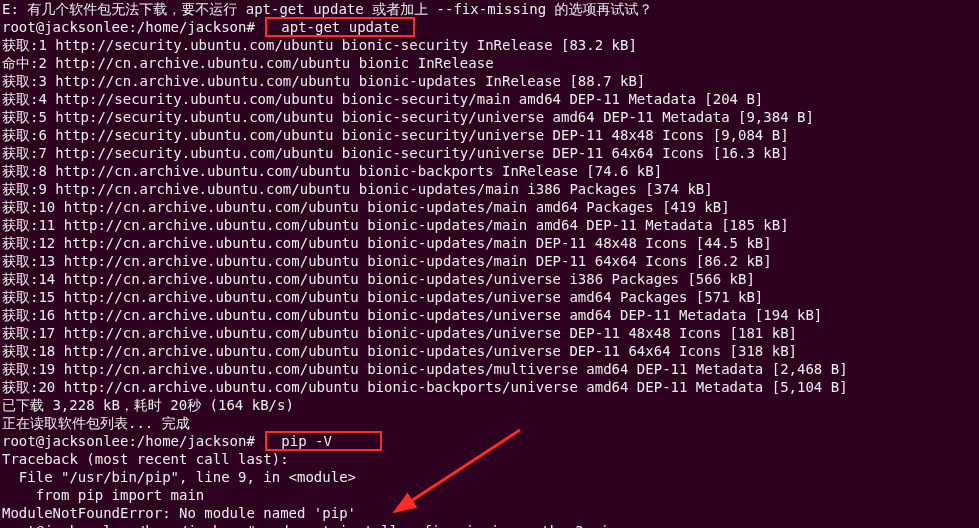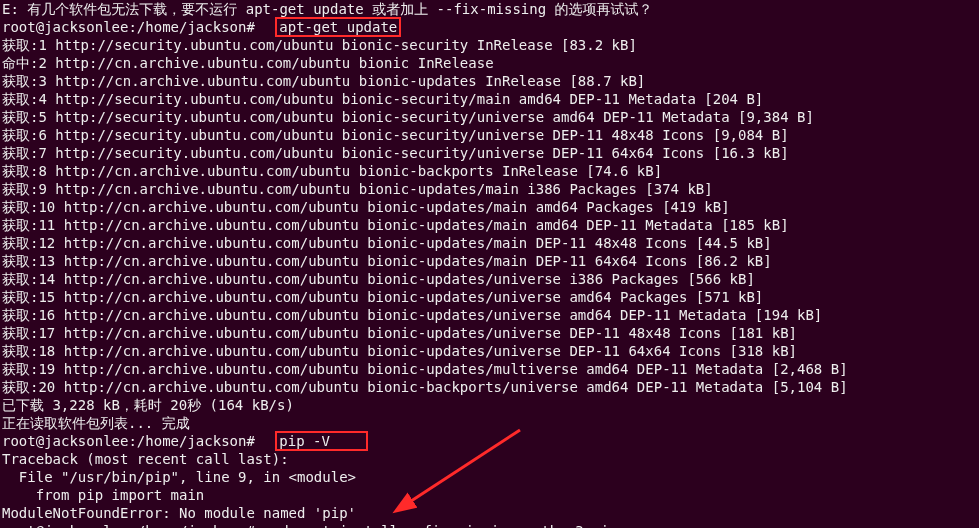--- a/index.html
+++ b/index.html
@@ -1,18 +1,18 @@
 <!DOCTYPE html>
 <html><head>
 <meta charset="utf-8">
 <style>
   html,body{margin:0;padding:0;background:#2c001e;color:#eee;font-family:"DejaVu Sans Mono","Ubuntu Mono",monospace;font-size:14px;line-height:18px;width:979px;height:528px;overflow:hidden;}
   .term{white-space:pre;padding:0 2px;}
   .line{display:block;}
-  .hl{border:2px solid #ff2a2a;padding:0 2px;margin:-2px 12px;}
+  .hl{border:2px solid #ff2a2a;padding:0 14px;margin:-2px 2px;}
   svg.arrow{position:absolute;pointer-events:none;}
 </style>
 </head>
 <body>
 
 <div class="term" id="term"><span class="line"><span>E: 有几个软件包无法下载，要不运行 apt-get update 或者加上 --fix-missing 的选项再试试？</span></span><span class="line"><span>root@jacksonlee:/home/jackson# </span><span class="hl">apt-get update</span></span><span class="line"><span>获取:1 http://security.ubuntu.com/ubuntu bionic-security InRelease [83.2 kB]</span></span><span class="line"><span>命中:2 http://cn.archive.ubuntu.com/ubuntu bionic InRelease</span></span><span class="line"><span>获取:3 http://cn.archive.ubuntu.com/ubuntu bionic-updates InRelease [88.7 kB]</span></span><span class="line"><span>获取:4 http://security.ubuntu.com/ubuntu bionic-security/main amd64 DEP-11 Metadata [204 B]</span></span><span class="line"><span>获取:5 http://security.ubuntu.com/ubuntu bionic-security/universe amd64 DEP-11 Metadata [9,384 B]</span></span><span class="line"><span>获取:6 http://security.ubuntu.com/ubuntu bionic-security/universe DEP-11 48x48 Icons [9,084 B]</span></span><span class="line"><span>获取:7 http://security.ubuntu.com/ubuntu bionic-security/universe DEP-11 64x64 Icons [16.3 kB]</span></span><span class="line"><span>获取:8 http://cn.archive.ubuntu.com/ubuntu bionic-backports InRelease [74.6 kB]</span></span><span class="line"><span>获取:9 http://cn.archive.ubuntu.com/ubuntu bionic-updates/main i386 Packages [374 kB]</span></span><span class="line"><span>获取:10 http://cn.archive.ubuntu.com/ubuntu bionic-updates/main amd64 Packages [419 kB]</span></span><span class="line"><span>获取:11 http://cn.archive.ubuntu.com/ubuntu bionic-updates/main amd64 DEP-11 Metadata [185 kB]</span></span><span class="line"><span>获取:12 http://cn.archive.ubuntu.com/ubuntu bionic-updates/main DEP-11 48x48 Icons [44.5 kB]</span></span><span class="line"><span>获取:13 http://cn.archive.ubuntu.com/ubuntu bionic-updates/main DEP-11 64x64 Icons [86.2 kB]</span></span><span class="line"><span>获取:14 http://cn.archive.ubuntu.com/ubuntu bionic-updates/universe i386 Packages [566 kB]</span></span><span class="line"><span>获取:15 http://cn.archive.ubuntu.com/ubuntu bionic-updates/universe amd64 Packages [571 kB]</span></span><span class="line"><span>获取:16 http://cn.archive.ubuntu.com/ubuntu bionic-updates/universe amd64 DEP-11 Metadata [194 kB]</span></span><span class="line"><span>获取:17 http://cn.archive.ubuntu.com/ubuntu bionic-updates/universe DEP-11 48x48 Icons [181 kB]</span></span><span class="line"><span>获取:18 http://cn.archive.ubuntu.com/ubuntu bionic-updates/universe DEP-11 64x64 Icons [318 kB]</span></span><span class="line"><span>获取:19 http://cn.archive.ubuntu.com/ubuntu bionic-updates/multiverse amd64 DEP-11 Metadata [2,468 B]</span></span><span class="line"><span>获取:20 http://cn.archive.ubuntu.com/ubuntu bionic-backports/universe amd64 DEP-11 Metadata [5,104 B]</span></span><span class="line"><span>已下载 3,228 kB，耗时 20秒 (164 kB/s)</span></span><span class="line"><span>正在读取软件包列表... 完成</span></span><span class="line"><span>root@jacksonlee:/home/jackson# </span><span class="hl">pip -V    </span></span><span class="line"><span>Traceback (most recent call last):</span></span><span class="line"><span>  File "/usr/bin/pip", line 9, in &lt;module&gt;</span></span><span class="line"><span>    from pip import main</span></span><span class="line"><span>ModuleNotFoundError: No module named 'pip'</span></span><span class="line"><span>root@jacksonlee:/home/jackson# sudo apt install --fix-missing python3-pip</span></span></div>
 
 <svg class="arrow" style="left:380px;top:420px;width:160px;height:100px;">
   <defs>
     <marker id="ah" markerWidth="12" markerHeight="12" refX="3" refY="3" orient="auto">

